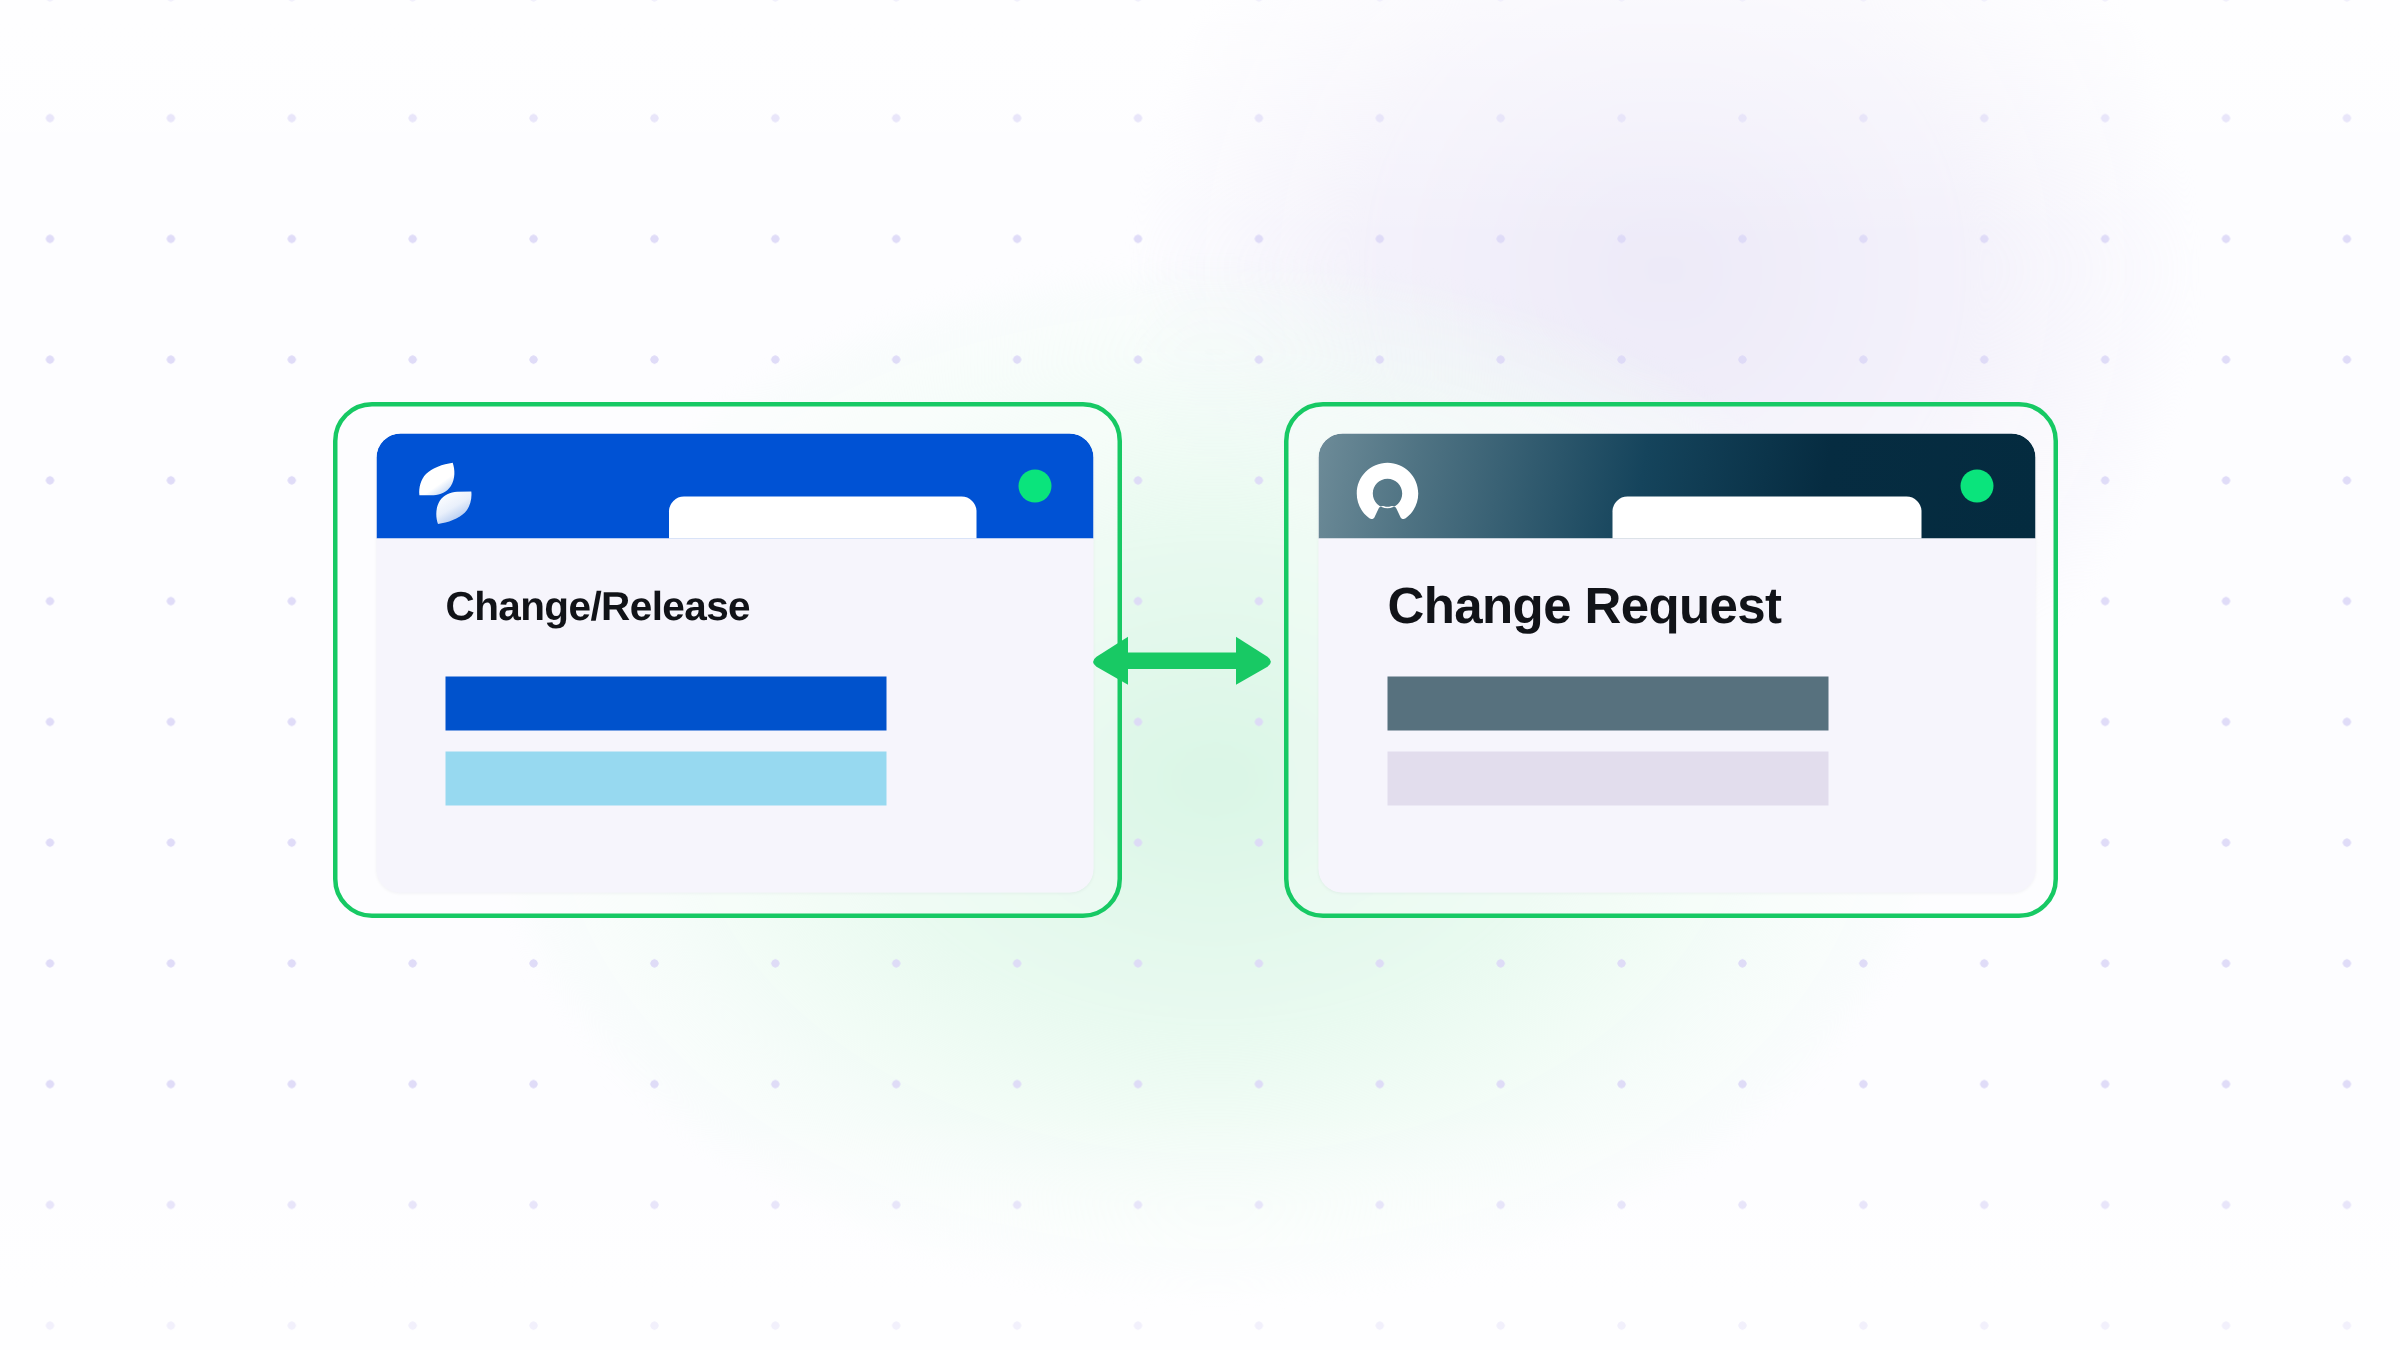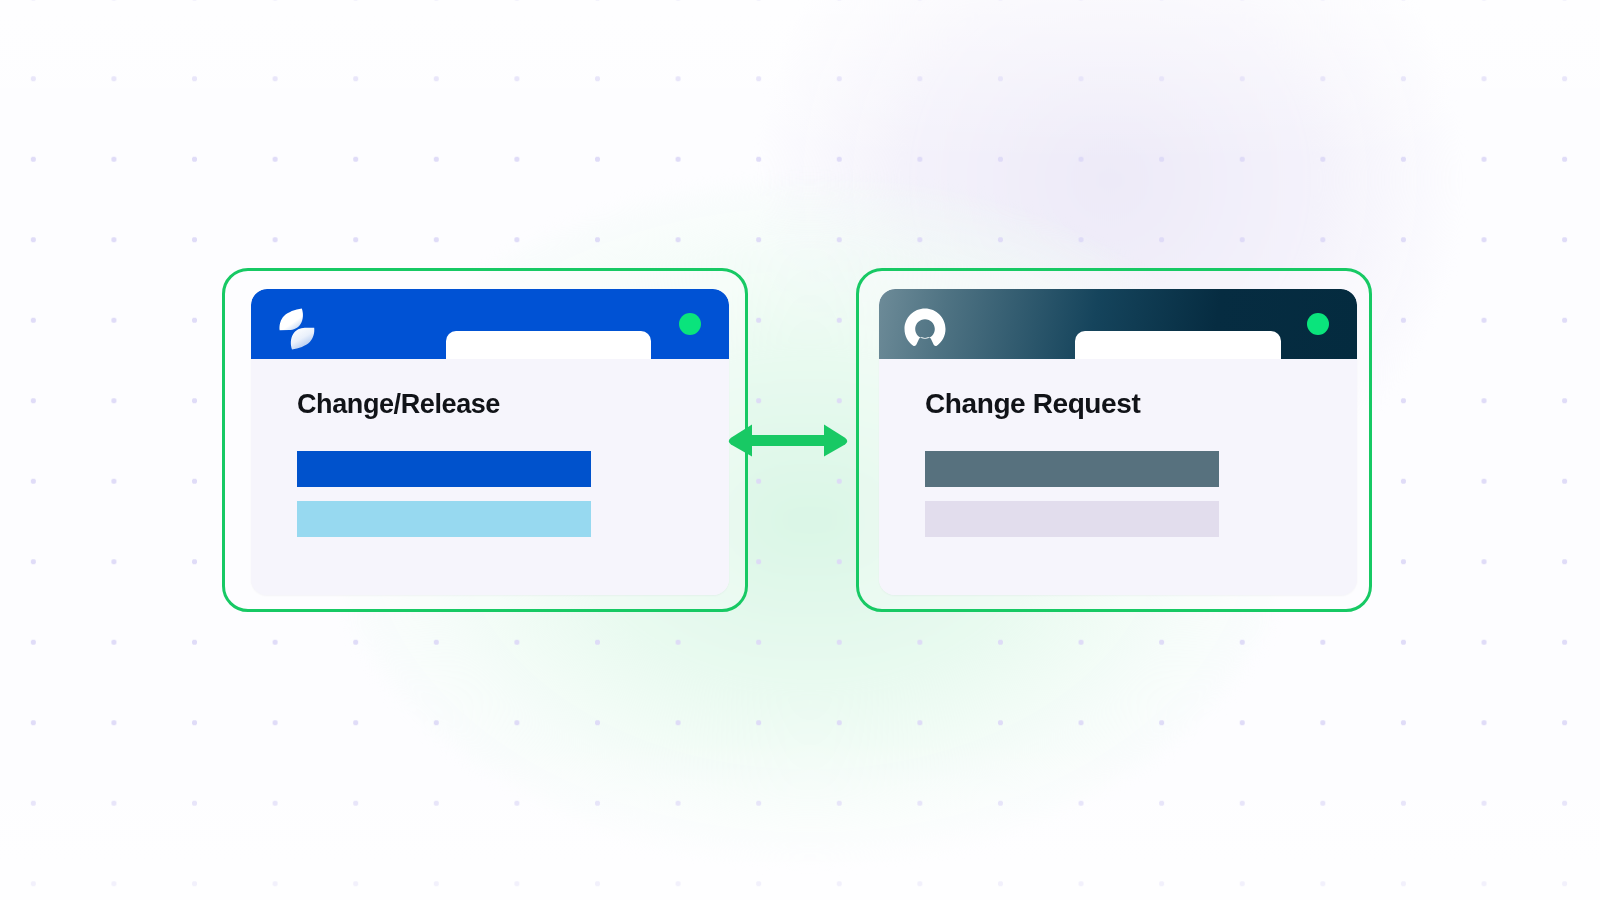--- a/index.html
+++ b/index.html
@@ -151,21 +151,21 @@
     padding: 28px 0 0 46px;
   }
 
   .window-title {
     font-size: 27px;
     font-weight: 700;
     letter-spacing: -0.4px;
     color: #111318;
     line-height: 34px;
   }
-  #title-right { font-size: 28px; }
+  #title-right { font-size: 34px; }
 
   .bar {
     width: 294px;
     height: 36px;
     margin-top: 22px;
   }
   .bar.secondary { margin-top: 14px; }
 
   .bar-jira-primary    { background: #0052cc; }
   .bar-jira-secondary  { background: #97d9f0; }

